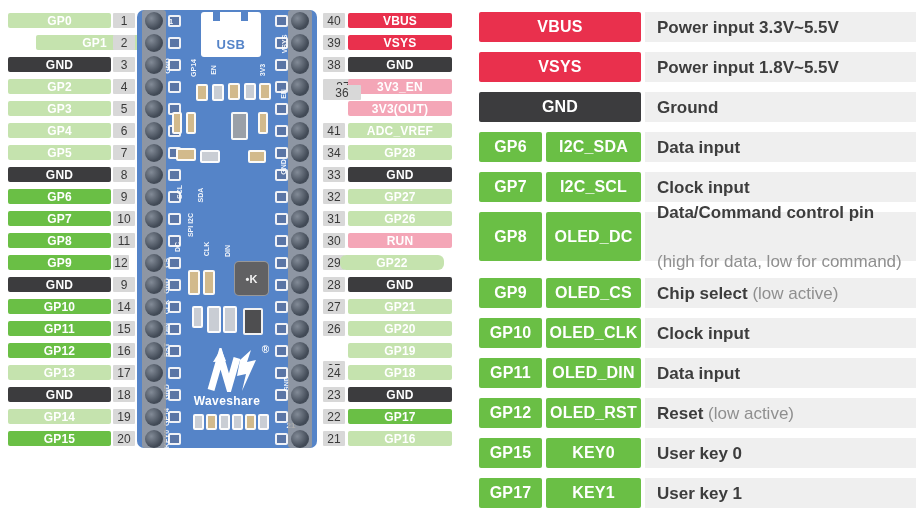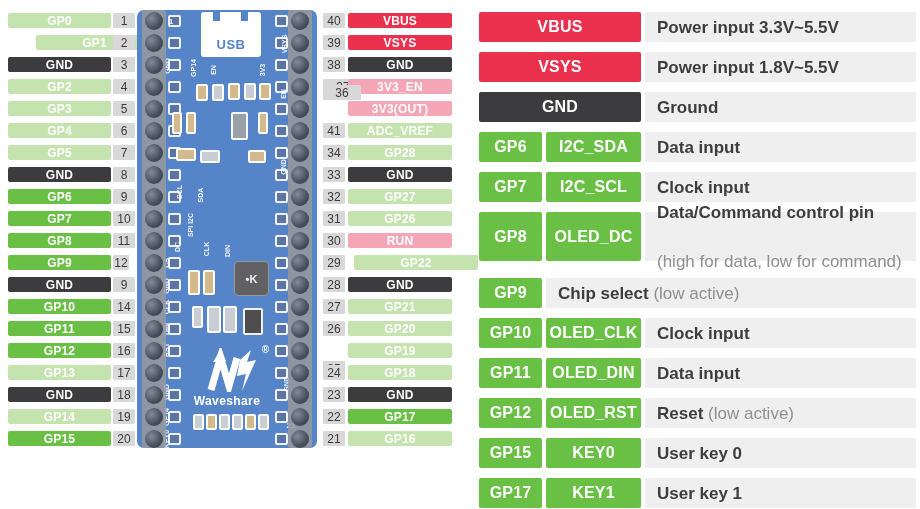--- a/index.html
+++ b/index.html
@@ -286,21 +286,21 @@
       <div class="pill gpio-muted" style="left: 348px; top: 145px; width: 104px;">GP28</div>
       <div class="numbox" style="left: 323px; top: 167px; width: 22px;">33</div>
       <div class="pill ground" style="left: 348px; top: 167px; width: 104px;">GND</div>
       <div class="numbox" style="left: 323px; top: 189px; width: 22px;">32</div>
       <div class="pill gpio-muted" style="left: 348px; top: 189px; width: 104px;">GP27</div>
       <div class="numbox" style="left: 323px; top: 211px; width: 22px;">31</div>
       <div class="pill gpio-muted" style="left: 348px; top: 211px; width: 104px;">GP26</div>
       <div class="numbox" style="left: 323px; top: 233px; width: 22px;">30</div>
       <div class="pill power-muted" style="left: 348px; top: 233px; width: 104px;">RUN</div>
       <div class="numbox" style="left: 323px; top: 255px; width: 22px;">29</div>
-      <div class="pill gpio-muted" style="left: 354px; top: 255px; width: 124px;">GP22</div>
+      <div class="pill gpio-muted" style="left: 340px; top: 255px; width: 104px; border-radius: 6px;">GP22</div>
       <div class="numbox" style="left: 323px; top: 277px; width: 22px;">28</div>
       <div class="pill ground" style="left: 348px; top: 277px; width: 104px;">GND</div>
       <div class="numbox" style="left: 323px; top: 299px; width: 22px;">27</div>
       <div class="pill gpio-muted" style="left: 348px; top: 299px; width: 104px;">GP21</div>
       <div class="numbox" style="left: 323px; top: 321px; width: 22px;">26</div>
       <div class="pill gpio-muted" style="left: 348px; top: 321px; width: 104px;">GP20</div>
       <div class="numbox" style="left: 323px; top: 361px; width: 22px;">25</div>
       <div class="pill gpio-muted" style="left: 348px; top: 343px; width: 104px;">GP19</div>
       <div class="numbox" style="left: 323px; top: 365px; width: 22px;">24</div>
       <div class="pill gpio-muted" style="left: 348px; top: 365px; width: 104px;">GP18</div>
@@ -348,20 +348,21 @@
       <div class="lrow tall">
         <div class="lpill lc1 gpio">GP8</div>
         <div class="lpill lc2 gpio">OLED_DC</div>
         <div class="ldesc">
           <div class="">Data/Command control pin</div>
           <div class="lnote">(high for data, low for command)</div>
         </div>
       </div>
       <div class="lrow" style="margin-top: 7px;">
         <div class="lpill lc1 gpio">GP9</div>
+        <div class="lpill lc2 gpio">OLED_CS</div>
         <div class="ldesc">
           <div class="">Chip select<span class="lnote"> (low active)</span></div>
         </div>
       </div>
       <div class="lrow">
         <div class="lpill lc1 gpio">GP10</div>
         <div class="lpill lc2 gpio">OLED_CLK</div>
         <div class="ldesc">
           <div class="">Clock input</div>
         </div>

